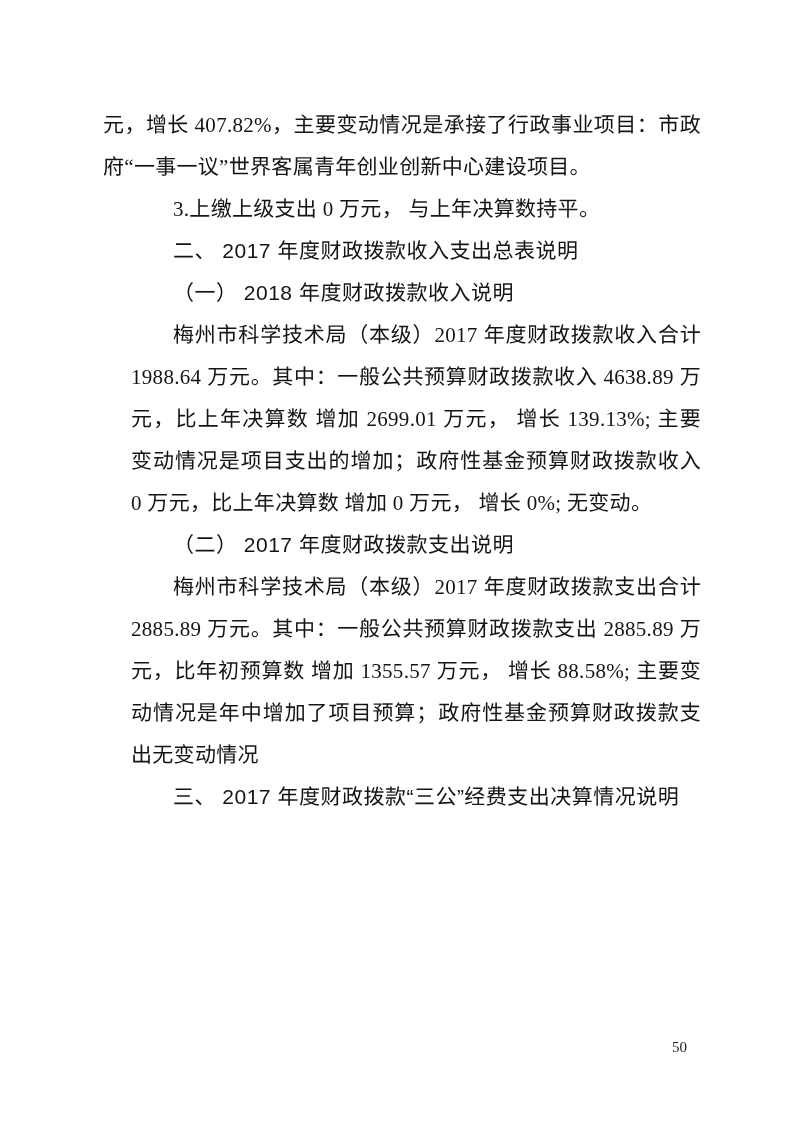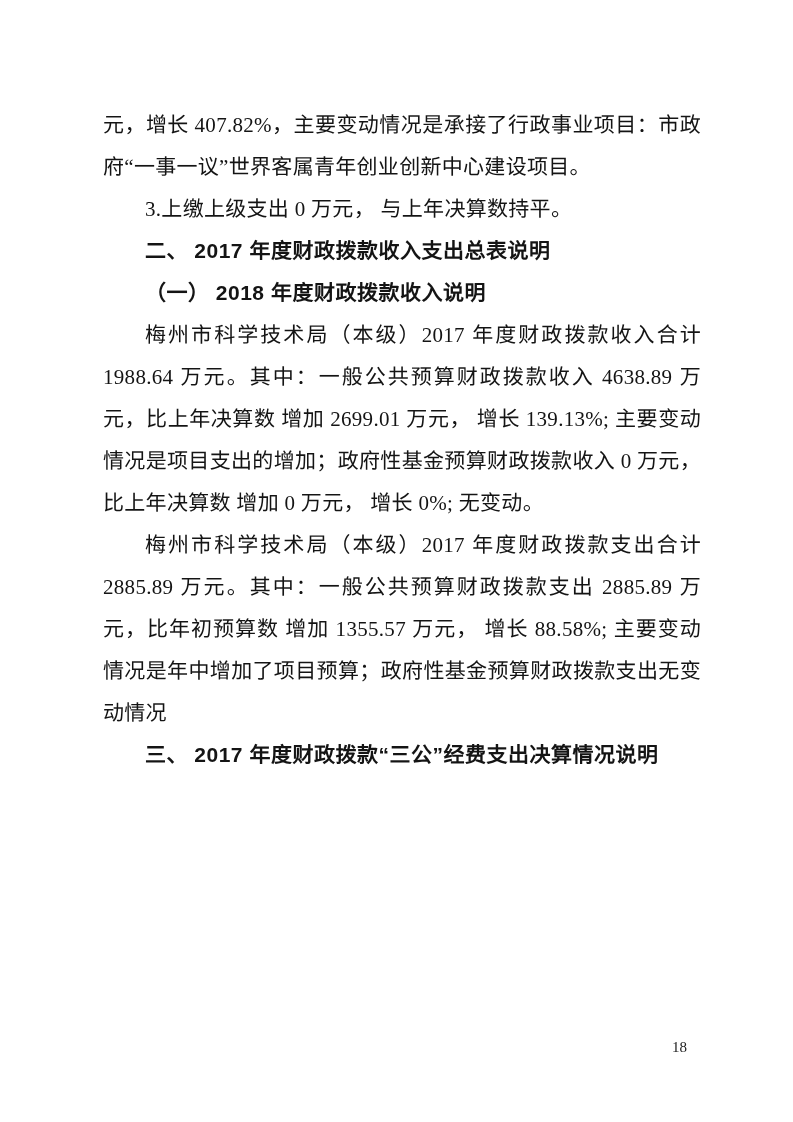--- a/index.html
+++ b/index.html
@@ -21,42 +21,43 @@
     width: 598px;
   }
   .content p {
     font-size: 21px;
     line-height: 42px;
     text-align: justify;
     letter-spacing: 0.3px;
   }
   .content p.body { font-weight: 400; }
   .content p.heading {
-    font-weight: 700;
+    font-weight: 400;
     font-family: "Liberation Sans", "DejaVu Sans", sans-serif;
     letter-spacing: 0.5px;
   }
-  .content p.indent { text-indent: 42px; }
+  .content p.indent { text-indent: 42px; margin-left: 28px; }
   .page-number {
     position: absolute;
     left: 672px;
     top: 1037px;
     font-size: 15px;
     line-height: 20px;
     color: #222222;
   }
 </style>
 </head>
 <body>
 
 <div class="page">
   <div class="content">
 
   <p class="body">元，增长 407.82%，主要变动情况是承接了行政事业项目：市政府“一事一议”世界客属青年创业创新中心建设项目。</p>
       <p class="body indent">3.上缴上级支出 0 万元， 与上年决算数持平。</p>
       <p class="heading indent">二、 2017 年度财政拨款收入支出总表说明</p>
       <p class="heading indent">（一） 2018 年度财政拨款收入说明</p>
       <p class="body indent">梅州市科学技术局（本级）2017 年度财政拨款收入合计 1988.64 万元。其中：一般公共预算财政拨款收入 4638.89 万元，比上年决算数 增加 2699.01 万元， 增长 139.13%; 主要变动情况是项目支出的增加；政府性基金预算财政拨款收入 0 万元，比上年决算数 增加 0 万元， 增长 0%; 无变动。</p>
+      <p class="heading indent">（二） 2017 年度财政拨款支出说明</p>
       <p class="body indent">梅州市科学技术局（本级）2017 年度财政拨款支出合计 2885.89 万元。其中：一般公共预算财政拨款支出 2885.89 万元，比年初预算数 增加 1355.57 万元， 增长 88.58%; 主要变动情况是年中增加了项目预算；政府性基金预算财政拨款支出无变动情况</p>
       <p class="heading indent">三、 2017 年度财政拨款“三公”经费支出决算情况说明</p>
     </div>
-  <div class="page-number">18</div>
+  <div class="page-number">50</div>
 </div>
 
 </body></html>

